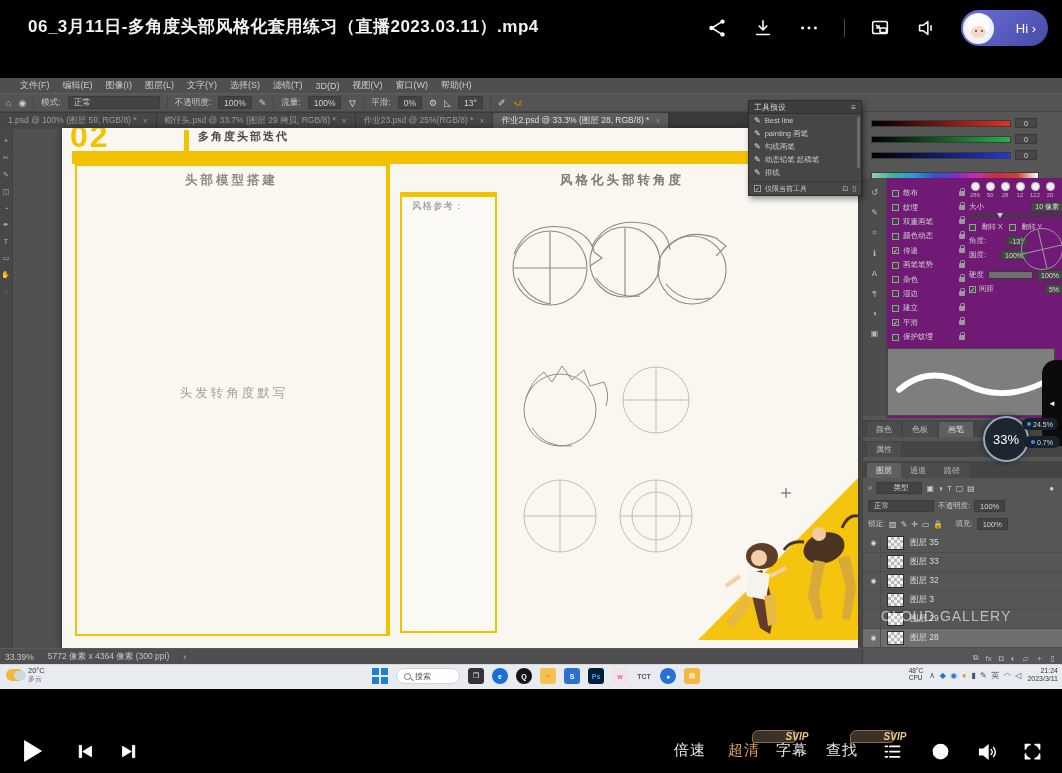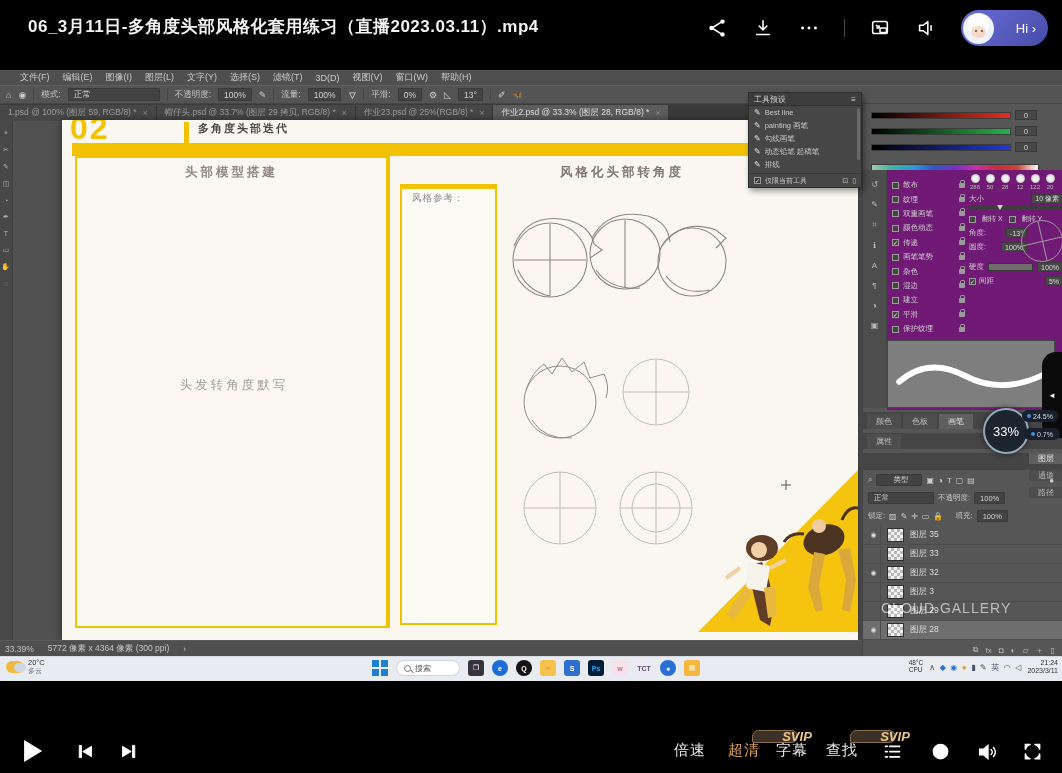--- a/index.html
+++ b/index.html
@@ -15,21 +15,21 @@
   .tico svg{width:22px;height:22px;stroke:#fff;fill:none;stroke-width:1.7;stroke-linecap:round;stroke-linejoin:round;}
   .tdivider{width:1px;height:18px;background:#4a4a4a;}
   .avatar-pill{display:flex;align-items:center;gap:22px;padding:2px 12px 2px 2px;height:36px;border-radius:18px;
                background:linear-gradient(135deg,#6a6fd8,#474ba8);cursor:pointer;}
   .avatar-face{width:31px;height:31px;border-radius:50%;background:radial-gradient(circle at 50% 38%,#fdfdfd 0 44%,#eef2fb 45% 100%);position:relative;overflow:hidden;}
   .avatar-face::after{content:"";position:absolute;left:8px;top:13px;width:15px;height:12px;border-radius:50%;background:#f6d9c6;}
   .avatar-face::before{content:"";position:absolute;left:12px;top:17px;width:2px;height:2px;border-radius:50%;background:#5a4138;box-shadow:6px 0 0 #5a4138;z-index:2;}
   .avatar-label{font-size:13px;color:#fff;}
 
   
-  .rec{position:absolute;left:0;top:70px;width:1062px;height:611px;background:#515151;}
+  .rec{position:absolute;left:0;top:78px;width:1062px;height:611px;background:#515151;}
 
   .ps-menubar{position:absolute;left:0;top:0;width:1062px;height:15px;background:#4f4f4f;display:flex;align-items:center;gap:13px;padding-left:20px;font-size:9px;color:#c9c9c9;}
   .ps-logo{position:absolute;left:3px;top:3px;width:10px;height:10px;background:#2a74c9;border-radius:1px;}
   .ps-menubar span{cursor:pointer;}
 
   .ps-optionsbar{position:absolute;left:0;top:15px;width:1062px;height:19px;background:#545454;border-top:1px solid #5f5f5f;border-bottom:1px solid #454545;
                  display:flex;align-items:center;gap:7px;padding-left:6px;font-size:8.5px;color:#c6c6c6;white-space:nowrap;}
   .opt-box{background:#434343;border:1px solid #3a3a3a;border-radius:1px;padding:0 5px;height:13px;display:flex;align-items:center;color:#d2d2d2;}
   .opt-ico{color:#cfcfcf;font-size:9px;}
   .opt-sep{width:1px;height:12px;background:#474747;}
@@ -104,21 +104,21 @@
   .bp-bar .fill{position:absolute;left:0;top:0;height:100%;background:#6e6e6e;}
 
   .strokeprev{position:absolute;left:24px;top:236px;width:168px;height:68px;background:#7e7e7e;border:1px solid #474747;}
   .strokeprev svg{width:100%;height:100%;}
 
   .ptabs{position:absolute;left:0;top:308px;width:200px;height:17px;background:#454545;display:flex;gap:2px;padding-left:4px;align-items:flex-end;}
   .ptab{height:15px;padding:0 9px;display:flex;align-items:center;font-size:8px;color:#bdbdbd;background:#4d4d4d;cursor:pointer;}
   .ptab.active{background:#5f5f5f;color:#e2e2e2;}
   .proptab{position:absolute;left:0;top:329px;width:200px;height:16px;background:#454545;}
   .proptab .ptab{margin-left:4px;}
-  .ltabs{position:absolute;left:0;top:349px;width:200px;height:17px;background:#454545;display:flex;gap:6px;padding-left:4px;align-items:flex-end;flex-direction:column;}
+  .ltabs{position:absolute;left:0;top:349px;width:200px;height:17px;background:#454545;display:flex;gap:0;padding-left:4px;align-items:flex-end;}
 
   .lfilter{position:absolute;left:0;top:368px;width:200px;height:16px;display:flex;align-items:center;gap:4px;padding:0 5px;font-size:7.5px;color:#c9c9c9;}
   .lblend{position:absolute;left:0;top:386px;width:200px;height:16px;display:flex;align-items:center;gap:4px;padding:0 5px;font-size:7.5px;color:#c9c9c9;}
   .llock{position:absolute;left:0;top:404px;width:200px;height:16px;display:flex;align-items:center;gap:4px;padding:0 5px;font-size:7.5px;color:#c9c9c9;}
   .mini-ico{font-size:8px;color:#cfcfcf;}
 
   .layers{position:absolute;left:0;top:422px;width:200px;height:116px;overflow:hidden;}
   .layer-row{display:flex;align-items:center;gap:6px;height:19px;border-bottom:1px solid #4c4c4c;padding-left:4px;cursor:pointer;}
   .layer-row.sel{background:#6e6e6e;}
   .eye-cell{width:14px;display:flex;justify-content:center;border-right:1px solid #4c4c4c;align-self:stretch;align-items:center;}
@@ -168,21 +168,21 @@
   .ptime{position:absolute;top:1px;font-size:11px;color:#d8d8d8;}
   .ptrack{position:absolute;left:52px;top:6px;width:956px;height:3px;background:#3c3c3c;border-radius:2px;}
   .pbuffer{position:absolute;right:16px;top:0;width:16px;height:3px;background:#8e8e8e;}
   .pfill{position:absolute;left:0;top:0;height:3px;background:#3d8ce0;border-radius:2px;}
   .controls{position:absolute;left:0;top:728px;width:1062px;height:45px;}
   .cbtn{position:absolute;display:flex;align-items:center;justify-content:center;cursor:pointer;color:#ececec;}
   .cbtn svg{fill:#fff;stroke:#fff;}
   .ctext{position:absolute;top:13px;font-size:15px;color:#e9e9e9;cursor:pointer;letter-spacing:1px;}
   .ctext.gold{color:#dfa45a;}
   .svip{position:absolute;top:2px;width:32px;height:13px;border-radius:7px 7px 7px 2px;background:#3c3027;border:1px solid #8a6e4e;
-        display:flex;align-items:center;justify-content:center;font-size:13px;font-weight:bold;font-style:italic;color:#ecc68c;z-index:2;padding-left:44px;}
+        display:flex;align-items:center;justify-content:center;font-size:10px;font-weight:bold;font-style:italic;color:#ecc68c;z-index:2;padding-left:44px;}
 </style>
 </head>
 <body>
 
 <div id="stage">
 
   <div class="topbar">
     <div class="vid-title">06_3月11日-多角度头部风格化套用练习（直播2023.03.11）.mp4</div>
     <div class="top-icons">
       <div class="tico">

